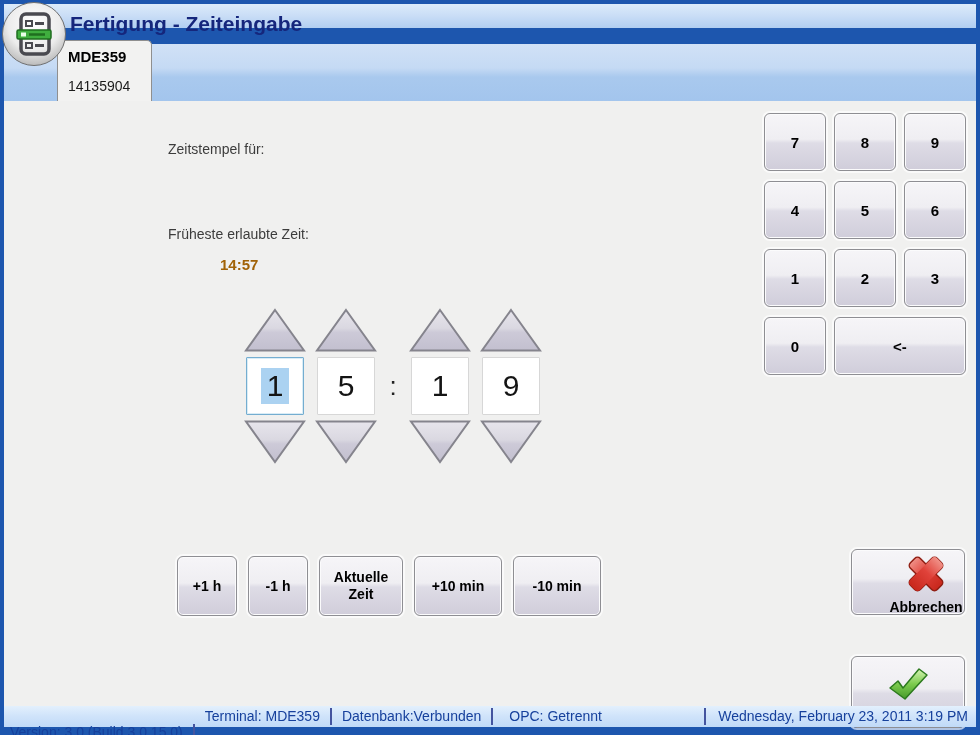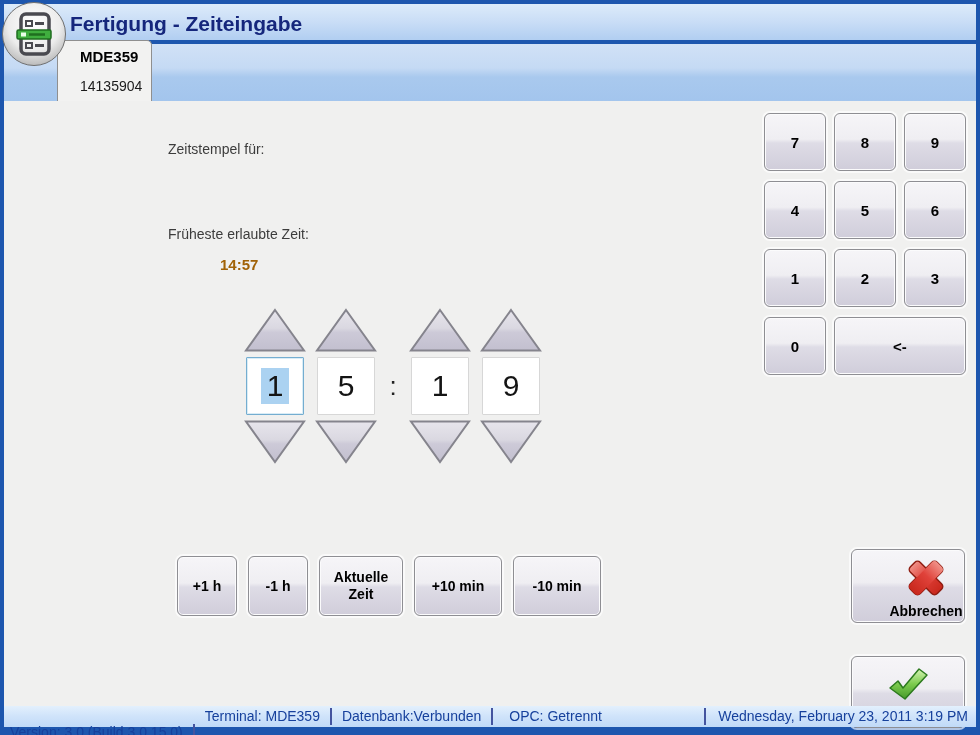--- a/index.html
+++ b/index.html
@@ -4,36 +4,36 @@
 <style>
   * { box-sizing: border-box; }
   html,body { margin:0; padding:0; background:#ffffff; }
   .window {
     position:relative; width:980px; height:735px;
     background:#1d56ae; overflow:hidden;
     font-family:"Liberation Sans", sans-serif;
   }
   
   .titlebar {
-    position:absolute; left:4px; top:4px; width:972px; height:36px;
+    position:absolute; left:4px; top:4px; width:972px; height:24px;
     background:linear-gradient(180deg,#dcebfa 0%,#c9ddf6 50%,#b1cef1 100%);
   }
   .title {
     position:absolute; left:66px; top:0; line-height:40px;
     font-size:21px; font-weight:bold; color:#15267c;
   }
   
   .tabstrip {
     position:absolute; left:4px; top:44px; width:972px; height:57px;
     background:linear-gradient(180deg,#d1e1f6 0%,#c5daf4 42%,#a9c9ee 58%,#a3c5ed 100%);
   }
   .tab {
     position:absolute; left:57px; top:40px; width:95px; height:61px;
     background:#f2f2f1; border:1px solid #8f8f8f; border-bottom:none;
-    border-radius:5px 5px 0 0; z-index:3; padding:7px 0 0 22px;
+    border-radius:5px 5px 0 0; z-index:3; padding:7px 0 0 10px;
   }
   .tab-name { font-weight:bold; font-size:15px; color:#000; }
   .tab-number { font-size:14px; color:#1b1b1b; margin-top:13px; }
   .app-icon { position:absolute; left:1px; top:1px; width:66px; height:66px; z-index:5; }
   
   .content {
     position:absolute; left:4px; top:101px; width:972px; height:605px;
     background:#f0f0ef;
   }
   .lbl { position:absolute; font-size:14px; color:#3c3c3c; }
@@ -75,21 +75,21 @@
   .key-wide { grid-column:2 / span 2; }
   
   .adjust-row { position:absolute; left:173px; top:446px; display:flex; gap:11px;margin-top:9px; }
   .adjust { height:60px; font-size:14px; font-weight:bold; text-align:center; line-height:1.2; padding:0 4px; }
   .w-sm { width:60px; } .w-md { width:84px; } .w-lg { width:88px; }
   
   .action-btn {
     position:absolute; left:847px; width:114px;
     flex-direction:column; gap:1px; padding-top:5px;
   }
-  .cancel { top:448px; height:74px;padding-left:36px; }
+  .cancel { top:448px; height:66px;padding-left:36px; }
   .ok { top:527px; height:72px;margin-top:28px; }
   .action-label { font-size:14px; font-weight:bold; }
   
   .statusbar {
     position:absolute; left:4px; top:706px; width:972px; height:21px;
     background:linear-gradient(180deg,#e3f0fd 0%,#cfe3fa 50%,#c0daf8 100%);
     display:flex; align-items:center; font-size:14px; color:#16409c;
   }
   .status-item {
     padding:0 10px; height:17px; line-height:17px;

